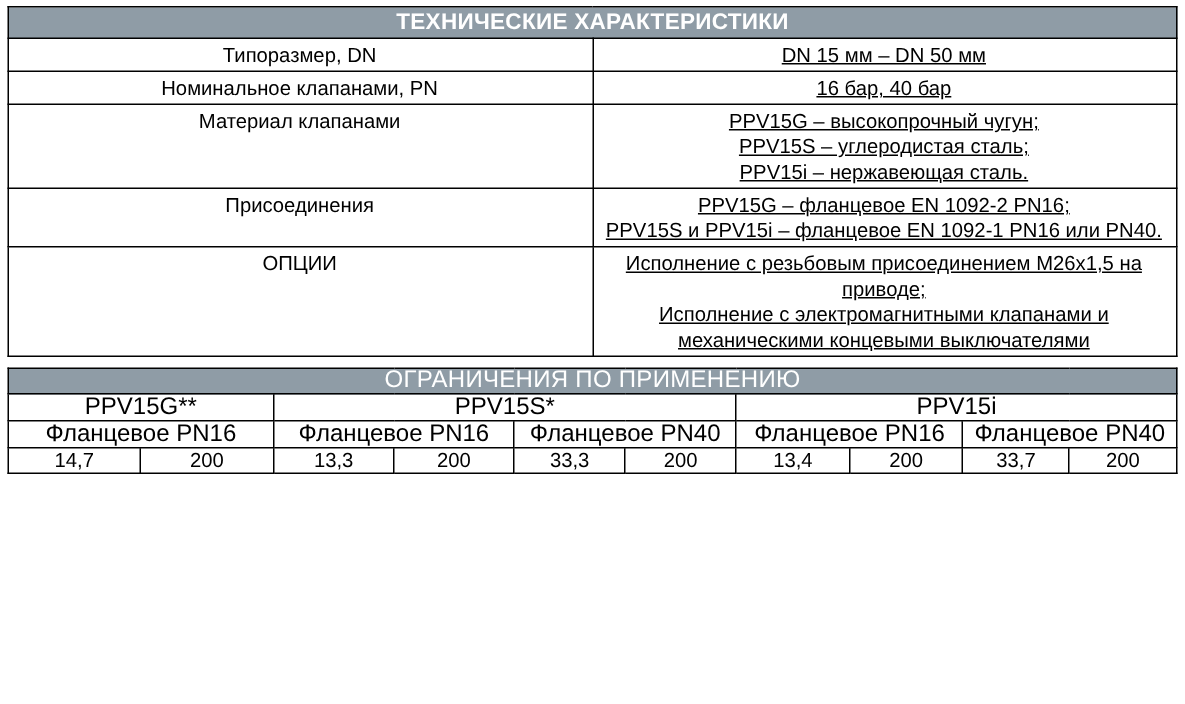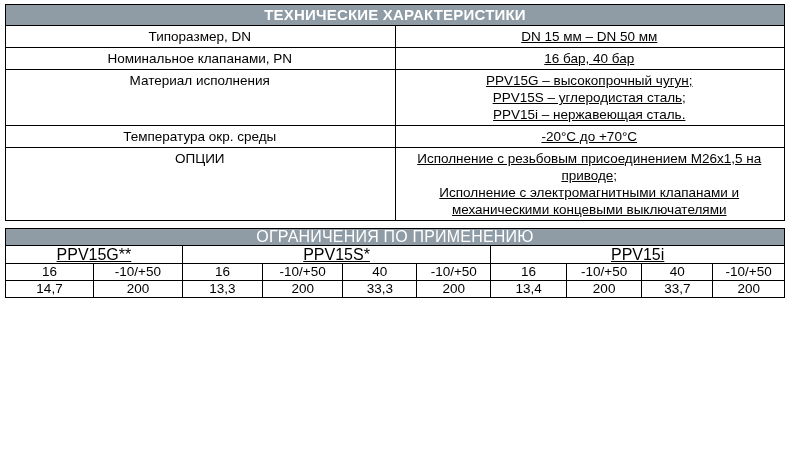--- a/index.html
+++ b/index.html
@@ -45,21 +45,21 @@
   .t1 .spec-value{white-space:pre-line;text-decoration:underline;}
   
   .t2 th{
     font-weight:normal;
     font-size:16px;
     line-height:16px;
     padding:0 2px;
     text-align:center;
     vertical-align:top;
   }
-  .t2 .grp,.t2 .flange{height:18px;vertical-align:middle;text-decoration:underline;}
+  .t2 .grp,.t2 .flange{height:18px;vertical-align:middle;}
   .t2 .ch{
     white-space:pre-line;
     padding:1px 2px;
     line-height:17px;
   }
   .t2 td{
     font-size:13.5px;
     line-height:16px;
     height:17px;
     padding:0 2px;
@@ -81,28 +81,29 @@
     <tbody>
       <tr>
         <td class="spec-label">Типоразмер, DN</td>
         <td class="spec-value">DN 15 мм – DN 50 мм</td>
       </tr>
       <tr>
         <td class="spec-label">Номинальное клапанами, PN</td>
         <td class="spec-value">16 бар, 40 бар</td>
       </tr>
       <tr>
-        <td class="spec-label">Материал исполнения</td>
+        <td class="spec-label">Материал клапанами</td>
         <td class="spec-value">PPV15G – высокопрочный чугун;
 PPV15S – углеродистая сталь;
 PPV15i – нержавеющая сталь.</td>
       </tr>
       <tr>
-        <td class="spec-label">Температура окр. среды</td>
-        <td class="spec-value">-20°C до +70°C</td>
+        <td class="spec-label">Присоединения</td>
+        <td class="spec-value">PPV15G – фланцевое EN 1092-2 PN16;
+PPV15S и PPV15i – фланцевое EN 1092-1 PN16 или PN40.</td>
       </tr>
       <tr>
         <td class="spec-label">ОПЦИИ</td>
         <td class="spec-value">Исполнение с резьбовым присоединением М26х1,5 на приводе;
 Исполнение с электромагнитными клапанами и механическими концевыми выключателями</td>
       </tr>
     </tbody>
   </table>
 
   <table class="t2">
@@ -120,34 +121,29 @@
     </colgroup>
     <thead>
       <tr>
         <th colspan="10" class="band">ОГРАНИЧЕНИЯ ПО ПРИМЕНЕНИЮ</th>
       </tr>
       <tr>
         <th colspan="2" class="grp">PPV15G**</th>
         <th colspan="4" class="grp">PPV15S*</th>
         <th colspan="4" class="grp">PPV15i</th>
       </tr>
+      <tr>
+        <th colspan="2" class="flange">Фланцевое PN16</th>
+        <th colspan="2" class="flange">Фланцевое PN16</th>
+        <th colspan="2" class="flange">Фланцевое PN40</th>
+        <th colspan="2" class="flange">Фланцевое PN16</th>
+        <th colspan="2" class="flange">Фланцевое PN40</th>
+      </tr>
     </thead>
     <tbody>
-        <tr>
-          <td>16</td>
-          <td>-10/+50</td>
-          <td>16</td>
-          <td>-10/+50</td>
-          <td>40</td>
-          <td>-10/+50</td>
-          <td>16</td>
-          <td>-10/+50</td>
-          <td>40</td>
-          <td>-10/+50</td>
-        </tr>
         <tr>
           <td>14,7</td>
           <td>200</td>
           <td>13,3</td>
           <td>200</td>
           <td>33,3</td>
           <td>200</td>
           <td>13,4</td>
           <td>200</td>
           <td>33,7</td>

